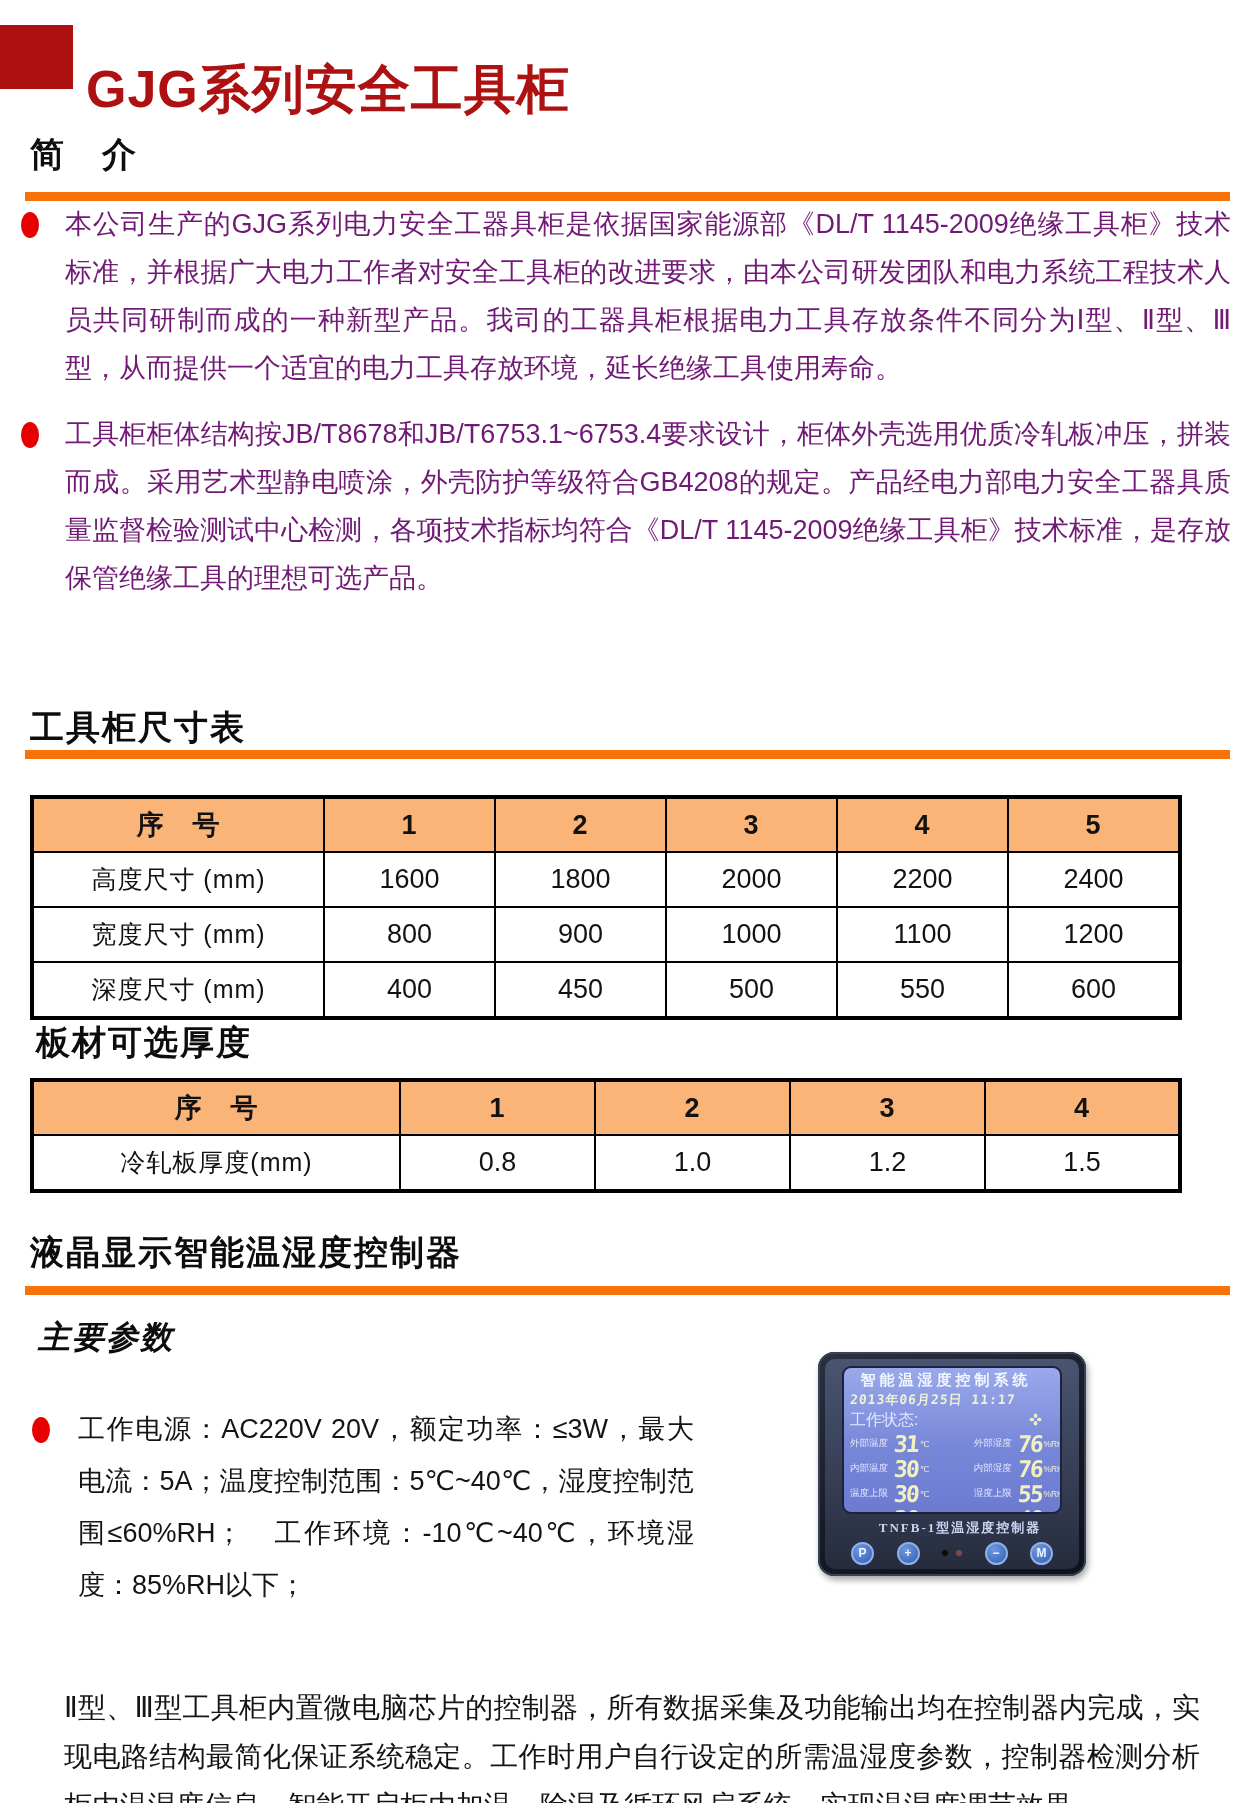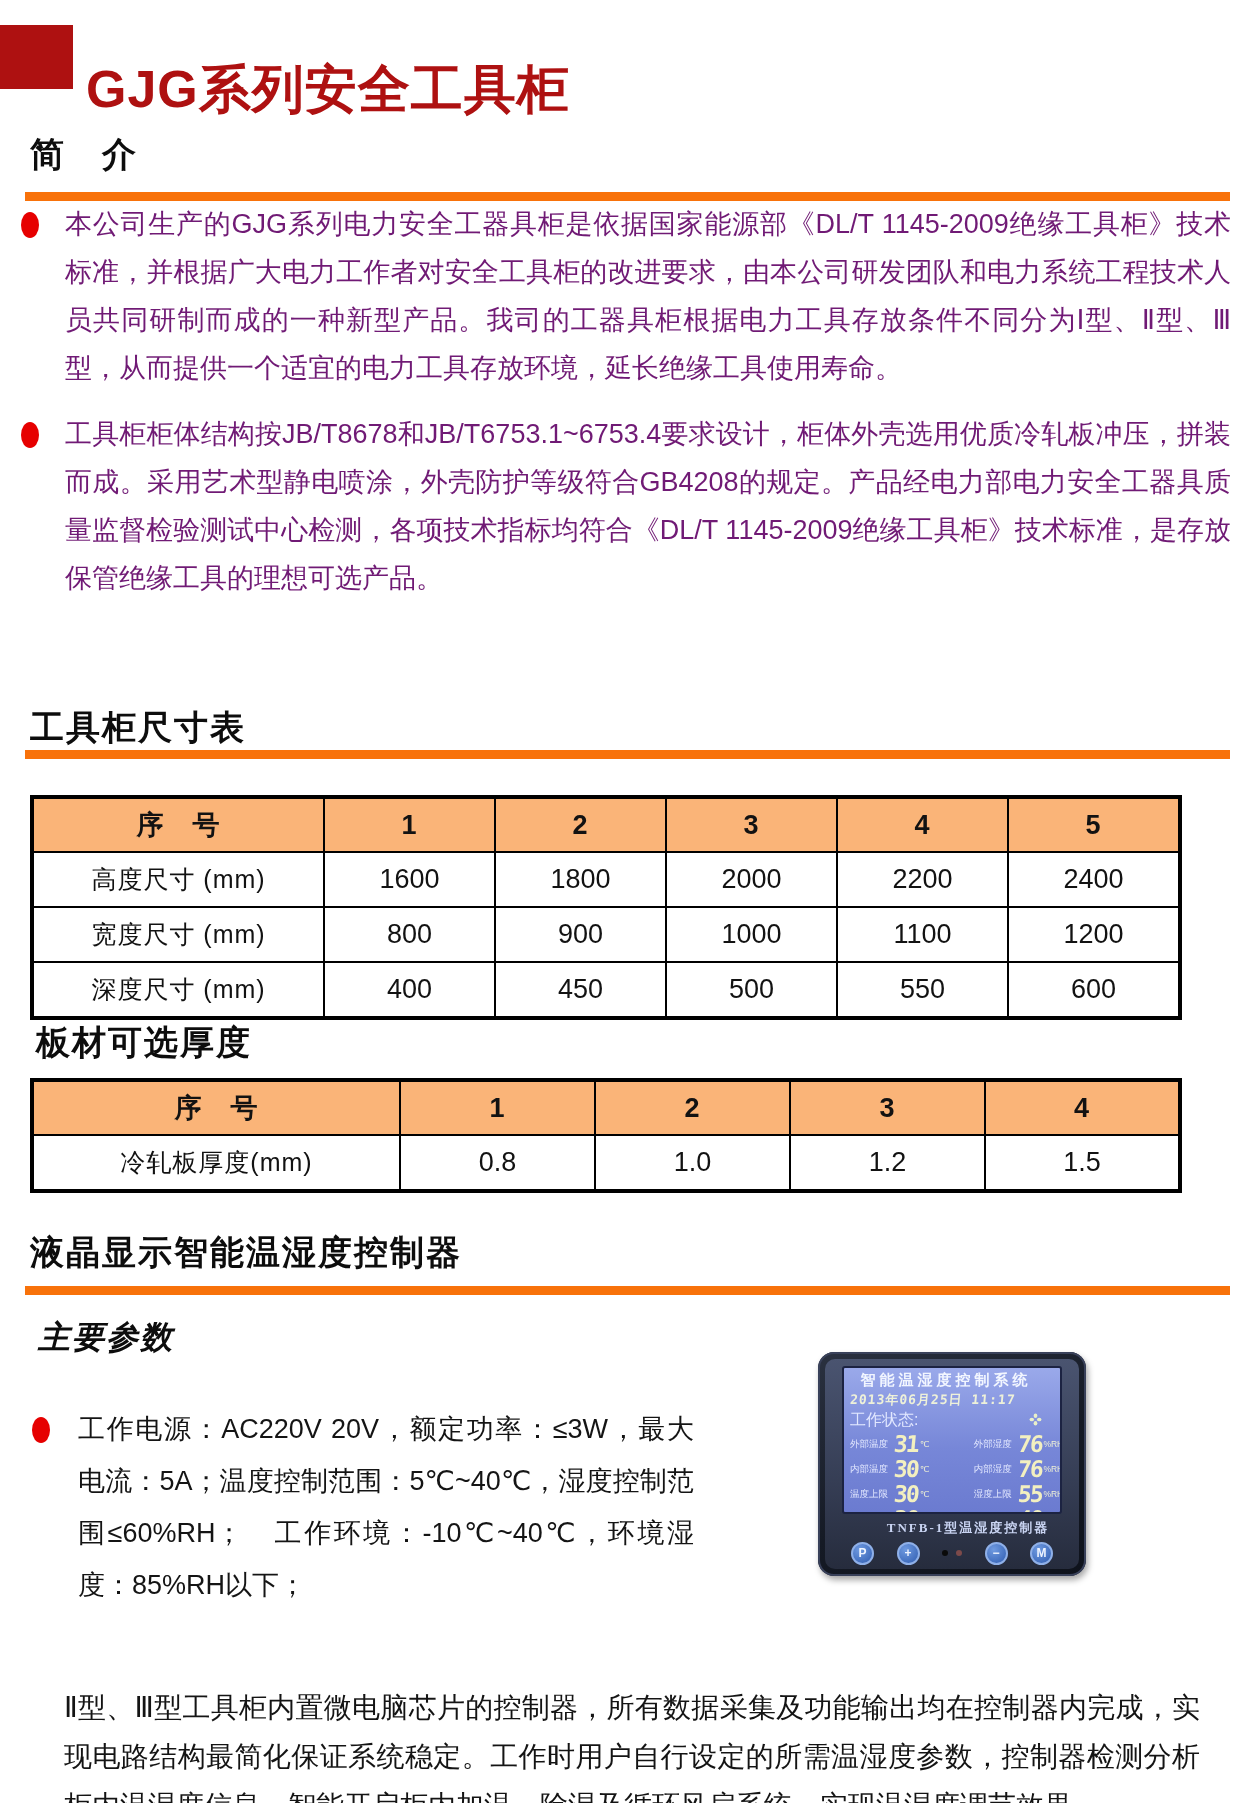--- a/index.html
+++ b/index.html
@@ -53,39 +53,39 @@
     background:linear-gradient(155deg,#2a3140 0%,#151a25 55%,#0e121b 100%);
     border-radius:16px;box-shadow:inset 0 0 0 2px #39415a, 2px 4px 6px rgba(0,0,0,.35);
   }
   .device-inner{
     position:absolute;left:7px;top:7px;right:7px;bottom:7px;border-radius:10px;
     background:linear-gradient(180deg,#4a5470 0%,#353d54 60%,#262c3d 100%);
   }
   .lcd{
     position:absolute;left:17px;top:7px;width:220px;height:148px;
     background:linear-gradient(180deg,#9aa9ea 0%,#7787d8 55%,#6b7bd0 100%);
-    border:2px solid #1c2342;border-radius:3px;box-sizing:border-box;
+    border:2px solid #1c2342;border-radius:9px;box-sizing:border-box;
     padding:3px 18px 0 6px;overflow:hidden;
   }
   .lcd-title{font-size:15px;font-weight:bold;color:#f2f6ff;letter-spacing:4px;text-align:center;white-space:nowrap;}
   .lcd-date{
     font-family:"DejaVu Sans Mono",monospace;font-weight:bold;font-size:13px;
     color:#eef1d9;letter-spacing:1px;transform:skewX(-5deg);margin-top:1px;
   }
   .lcd-status{display:flex;justify-content:space-between;align-items:center;font-size:16px;color:#e2e8ff;margin-top:1px;gap:36px;}
-  .lcd-row{display:flex;align-items:flex-start;height:25px;gap:32px;}
+  .lcd-row{display:flex;align-items:center;height:25px;gap:32px;}
   .lcd-row .half{display:flex;align-items:center;width:50%;}
   .lcd-label{font-size:9.5px;color:#e3e8ff;width:42px;flex:none;}
   .lcd-value{
     font-family:"DejaVu Sans Mono",monospace;font-weight:bold;font-size:23px;
     color:#f3f0c0;letter-spacing:-2px;transform:skewX(-5deg);margin-left:2px;
   }
   .lcd-unit{font-size:8.5px;color:#eef0d5;margin-left:2px;width:22px;flex:none;}
   .device-model{
-    position:absolute;left:16px;top:160px;width:100%;text-align:center;
+    position:absolute;left:8px;top:160px;width:100%;text-align:center;
     font-family:"Liberation Serif",serif;font-weight:bold;font-size:13px;
     color:#c9d4f2;letter-spacing:2px;
   }
   .device-buttons{
     position:absolute;left:0;top:180px;width:100%;height:28px;
     display:flex;align-items:center;justify-content:space-between;
     box-sizing:border-box;padding:0 26px;
   }
   .dev-btn{
     width:23px;height:23px;border-radius:50%;

